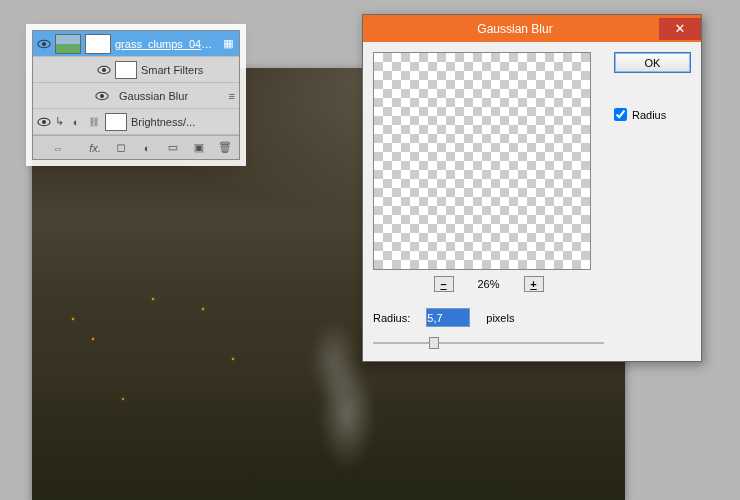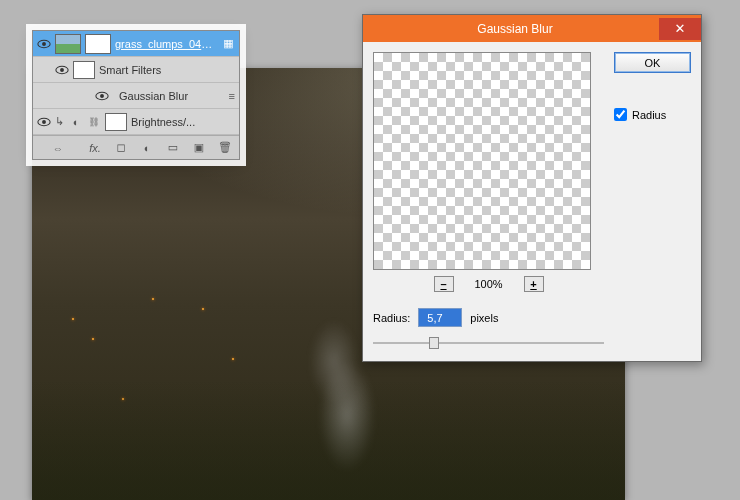--- a/index.html
+++ b/index.html
@@ -13,38 +13,38 @@
 .layer-row{display:flex;align-items:center;height:26px;border-bottom:1px solid #bcbcbc;padding:0 4px;gap:4px}
 .layer-row.sel{background:#5da9e8;color:#fff}
 .layer-row.sel .layer-name{color:#fff;text-decoration:underline}
 .eye{width:14px;height:14px;display:flex;align-items:center;justify-content:center}
 .eye svg{width:14px;height:10px}
 .thumb{width:26px;height:20px;border:1px solid #666;background:#fff;flex-shrink:0}
 .thumb.checker{background:repeating-conic-gradient(#ccc 0 25%,#fff 0 50%) 0 0/8px 8px}
 .thumb.grass{background:linear-gradient(180deg,#ccc8 50%,#6a6 50%)}
 .thumb.white{background:#fff}
 .layer-name{flex:1;white-space:nowrap;overflow:hidden;text-overflow:ellipsis;color:#333}
-.sub-row{padding-left:22px}
+.sub-row{padding-left:64px}
 .sub-row2{padding-left:48px}
 .mini-icon{width:14px;height:14px;display:inline-flex;align-items:center;justify-content:center;color:#555}
 .toolbar{display:flex;align-items:center;height:24px;padding:0 6px;gap:10px;border-top:1px solid #aaa;background:#cfcfcf}
 .toolbar .mini-icon{width:16px;height:16px}
 .link-ic{flex:1;text-align:left}
 .dialog{position:absolute;left:362px;top:14px;width:340px;background:#f0f0f0;border:1px solid #6a6a6a;box-shadow:2px 3px 10px rgba(0,0,0,.35);z-index:10}
 .titlebar{height:27px;background:#f07028;display:flex;align-items:center;padding:0 0 0 8px}
 .title{flex:1;text-align:center;color:#fff;font-size:12px;font-weight:400}
 .close{width:42px;height:22px;background:#c84030;color:#fff;display:flex;align-items:center;justify-content:center;font-size:13px}
 .dlg-body{display:flex;padding:10px;gap:10px}
 .left{flex:1}
 .preview{width:218px;height:218px;border:1px solid #888;background:repeating-conic-gradient(#ccc 0 25%,#fff 0 50%) 0 0/18px 18px;margin-bottom:6px}
 .zoom{display:flex;align-items:center;justify-content:center;gap:14px;margin-bottom:16px}
 .zbtn{width:20px;height:16px;border:1px solid #888;background:#e8e8e8;display:flex;align-items:center;justify-content:center;font-weight:bold;text-decoration:underline}
 .zlbl{min-width:42px;text-align:center}
-.radius{display:flex;align-items:center;gap:8px;margin-bottom:8px}
-.radius input{width:44px;height:19px;border:1px solid #7a9ac7;padding:1px 8px;background:#fff}
+.radius{display:flex;align-items:center;gap:16px;margin-bottom:8px}
+.radius input{width:44px;height:19px;border:1px solid #7a9ac7;padding:1px 0;background:#fff}
 .radius input.sel-txt{background:#3478d6;color:#fff}
 .slider{position:relative;height:16px;margin-top:2px}
 .track{position:absolute;top:7px;left:0;right:0;height:2px;background:#b8b8b8}
 .handle{position:absolute;top:2px;left:56px;width:10px;height:12px;background:#e4e4e4;border:1px solid #888}
 .right{width:77px;display:flex;flex-direction:column;gap:23px}
 .btn{height:21px;border:1px solid #8a8a8a;background:linear-gradient(#fdfdfd,#e4e4e4);display:flex;align-items:center;justify-content:center;cursor:default}
 .btn.def{border:1px solid #3b79cc;box-shadow:inset 0 0 0 1px #8fb8e8}
 .chk{display:flex;align-items:center;gap:5px;margin-top:12px}
 .chk input{width:13px;height:13px}
 .sm-ico{width:13px;height:13px;display:inline-flex;align-items:center;justify-content:center}
@@ -124,21 +124,21 @@
 <div class="dialog">
   <div class="titlebar">
     <span class="title">Gaussian Blur</span>
     <span class="close">✕</span>
   </div>
   <div class="dlg-body">
     <div class="left">
       <div class="preview"></div>
       <div class="zoom">
         <span class="zbtn">–</span>
-        <span class="zlbl">100%</span>
+        <span class="zlbl">26%</span>
         <span class="zbtn">+</span>
       </div>
       <div class="radius">
         <span>Radius:</span>
         <input class="sel-txt" value="5,7" style="">
         <span>pixels</span>
       </div>
       <div class="slider">
         <div class="track"></div>
         <div class="handle"></div>

